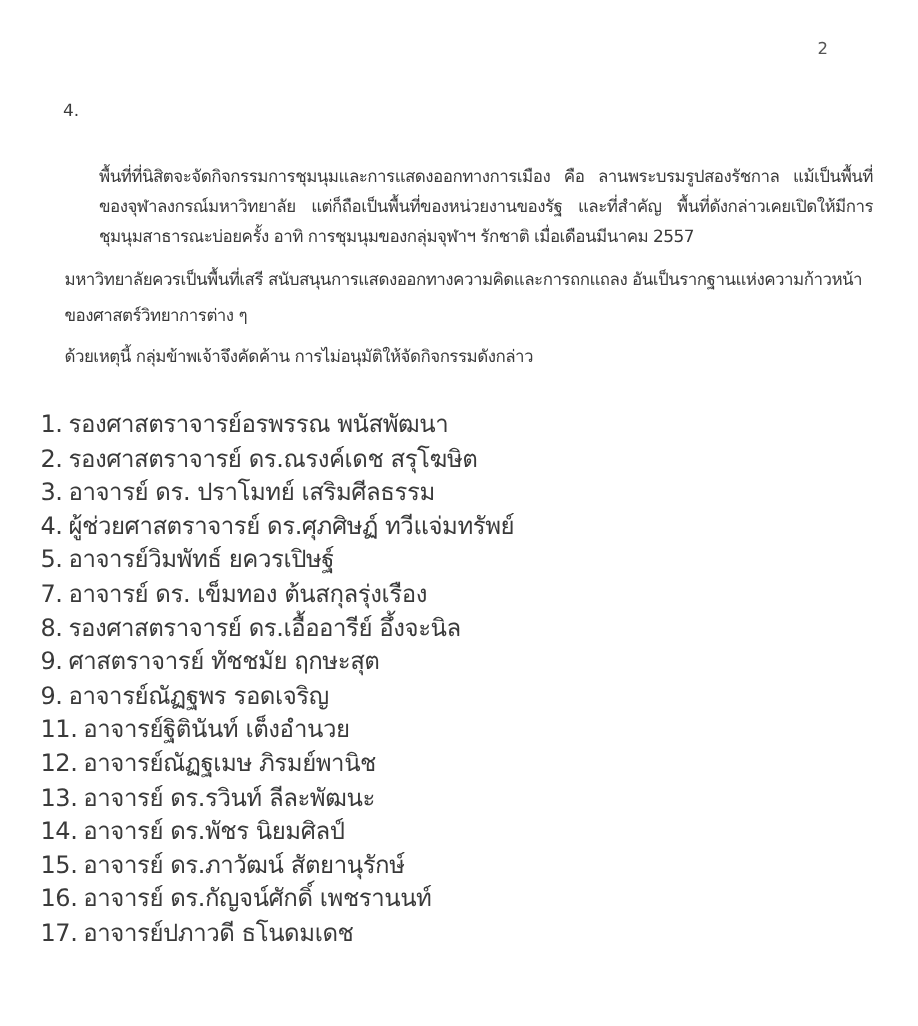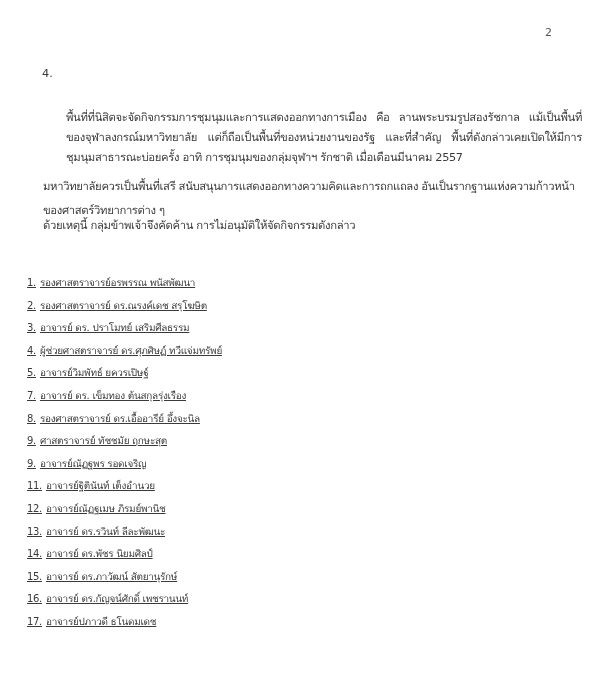--- a/index.html
+++ b/index.html
@@ -51,31 +51,30 @@
     .para {
       position: absolute;
       left: 26px;
       width: 560px;
       font-size: 11.3px;
       line-height: 24px;
       letter-spacing: -0.35px;
     }
     .para1 { top: 147px; }
     .para1 .first { padding-left: 17px; display: block; margin-top: 28px; }
-    .para2 { top: 214px; padding-left: 17px; width: 540px; }
+    .para2 { top: 226px; padding-left: 17px; width: 540px; }
     .signers {
       position: absolute;
       left: 27px;
       top: 272px;
       list-style: none;
       margin: 0;
       padding: 0;
-      font-size: 10px;
+      font-size: 16px;
       letter-spacing: -0.3px;
-      text-decoration: underline;
     }
     .signers li {
       height: 22.6px;
       line-height: 22.6px;
       white-space: nowrap;
     }
     .signers .idx { margin-right: 4px; }
   </style>
 </head>
 <body>

